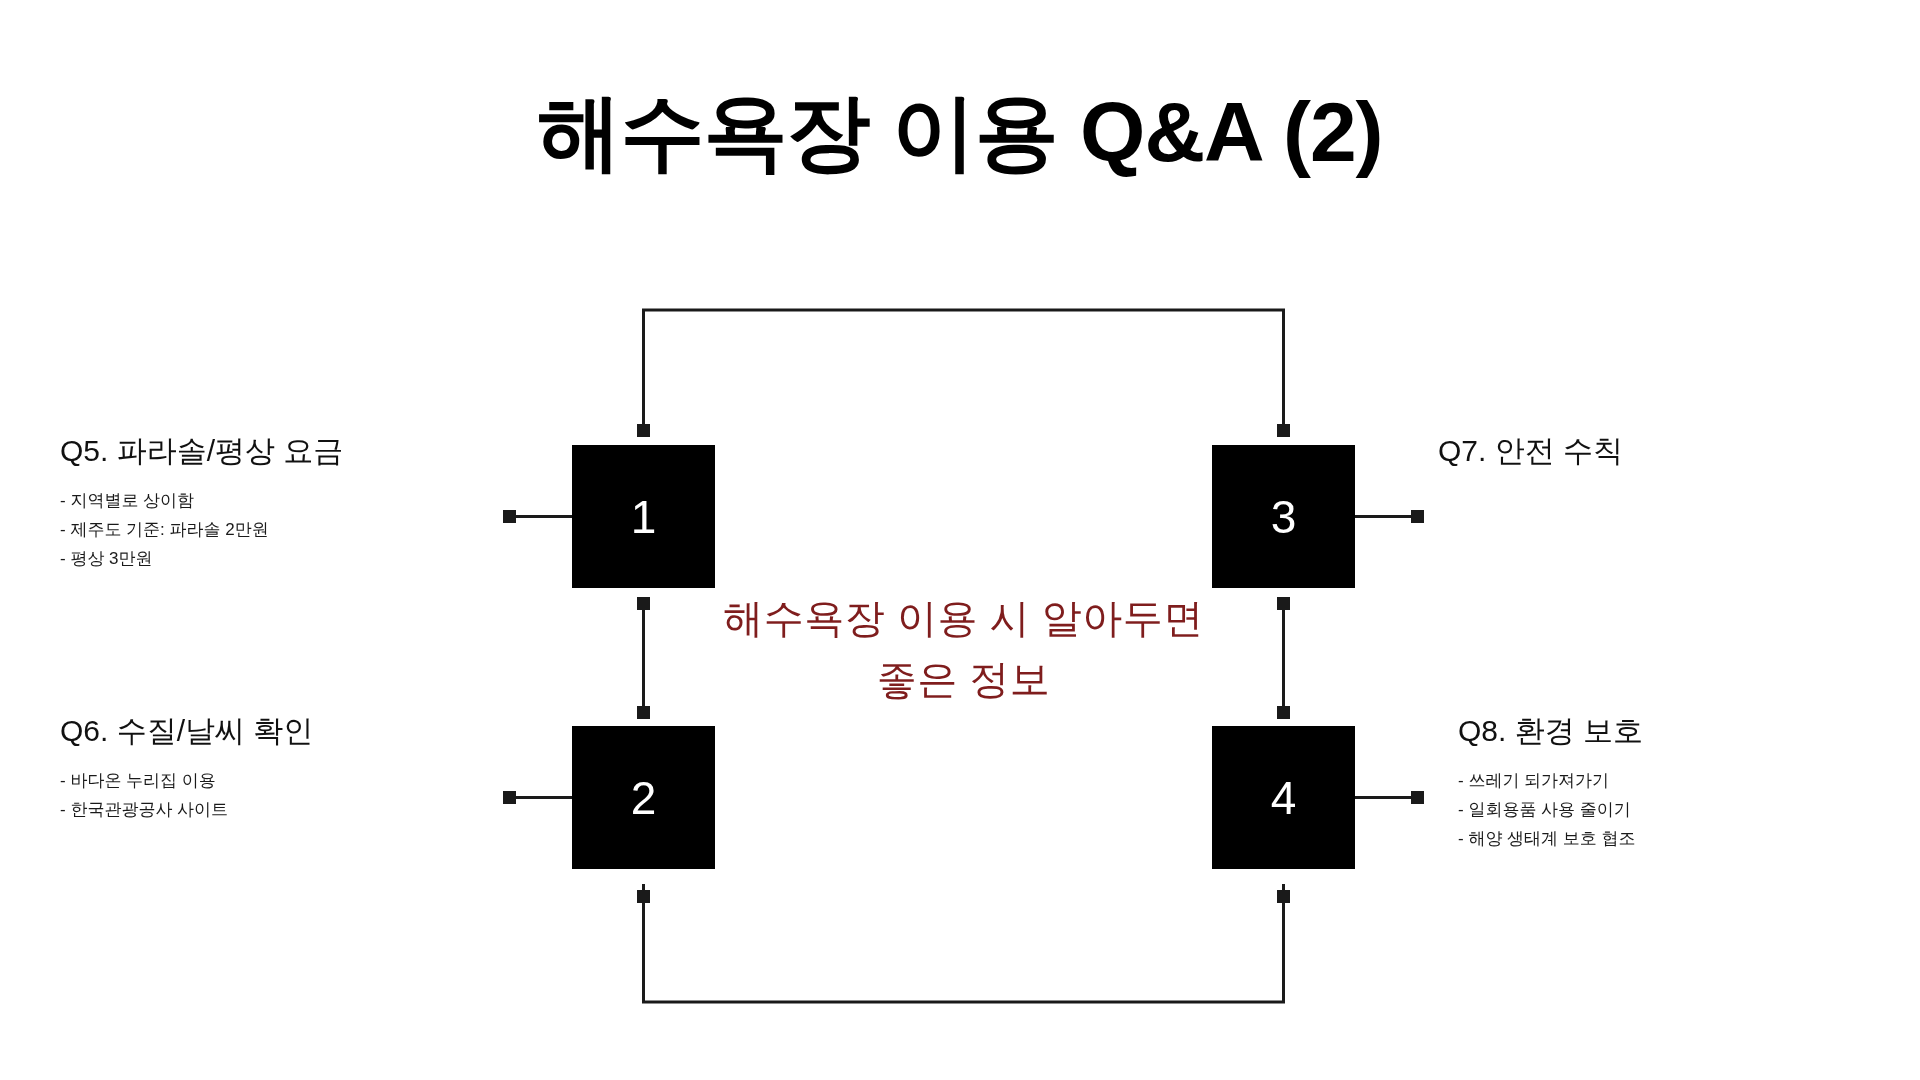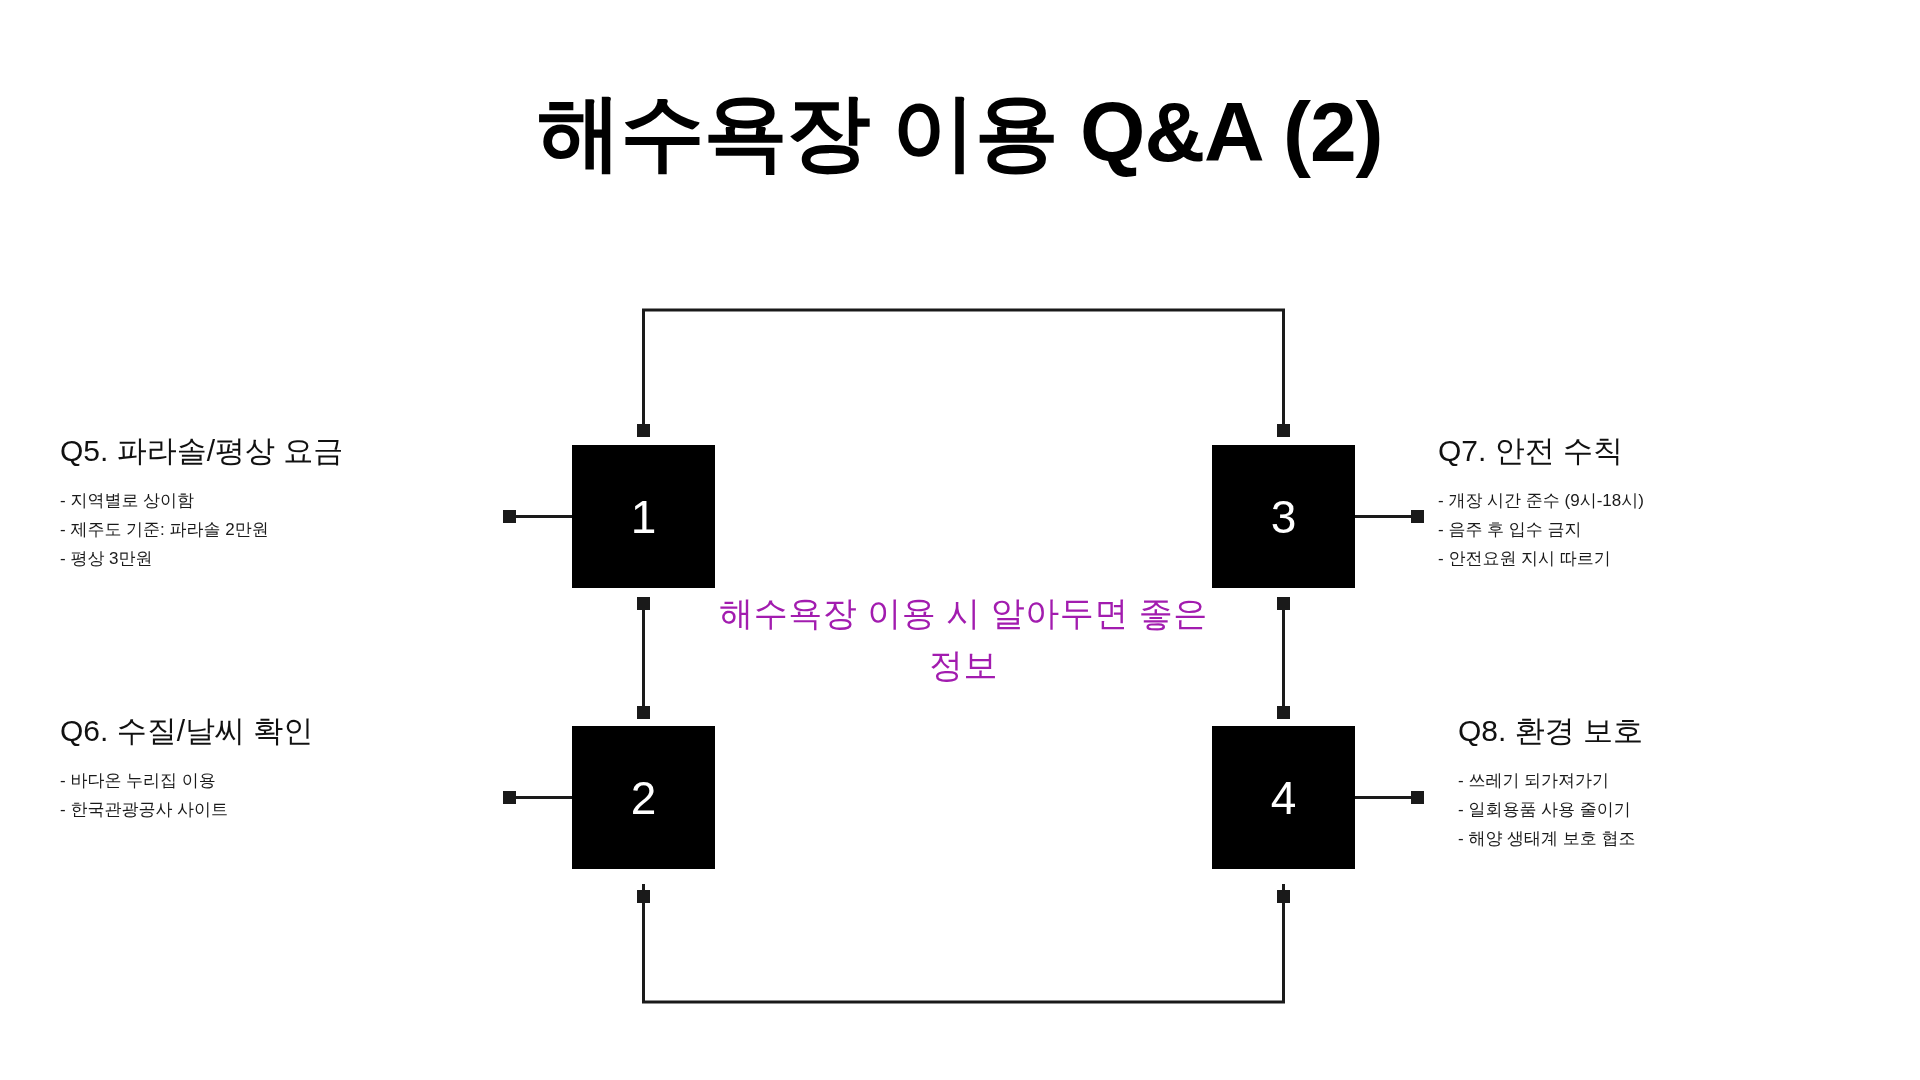--- a/index.html
+++ b/index.html
@@ -68,24 +68,24 @@
   #node-2 { left: 572px;  top: 726px; }
   #node-4 { left: 1212px; top: 726px; }
 
   
   .center-caption {
     position: absolute;
     left: 715px;
     top: 588px;
     width: 497px;
     text-align: center;
-    font-size: 34px;
+    font-size: 40px;
     font-weight: 400;
     line-height: 1.52;
-    color: #a21caf;
+    color: #7f1d1d;
     letter-spacing: 0.5px;
   }
 
   
   .block {
     position: absolute;
   }
   .block.left  { text-align: left; }
   .block.right { text-align: left;  }
 
@@ -180,25 +180,20 @@
   <div class="block left" id="block-q6">
     <div class="block-heading">Q6. 수질/날씨 확인</div>
     <div class="block-items">
       <div class="block-item">- 바다온 누리집 이용</div>
       <div class="block-item">- 한국관광공사 사이트</div>
     </div>
   </div>
 
   <div class="block right" id="block-q7">
     <div class="block-heading">Q7. 안전 수칙</div>
-    <div class="block-items">
-      <div class="block-item">- 개장 시간 준수 (9시-18시)</div>
-      <div class="block-item">- 음주 후 입수 금지</div>
-      <div class="block-item">- 안전요원 지시 따르기</div>
-    </div>
   </div>
 
   <div class="block right" id="block-q8">
     <div class="block-heading">Q8. 환경 보호</div>
     <div class="block-items">
       <div class="block-item">- 쓰레기 되가져가기</div>
       <div class="block-item">- 일회용품 사용 줄이기</div>
       <div class="block-item">- 해양 생태계 보호 협조</div>
     </div>
   </div>

